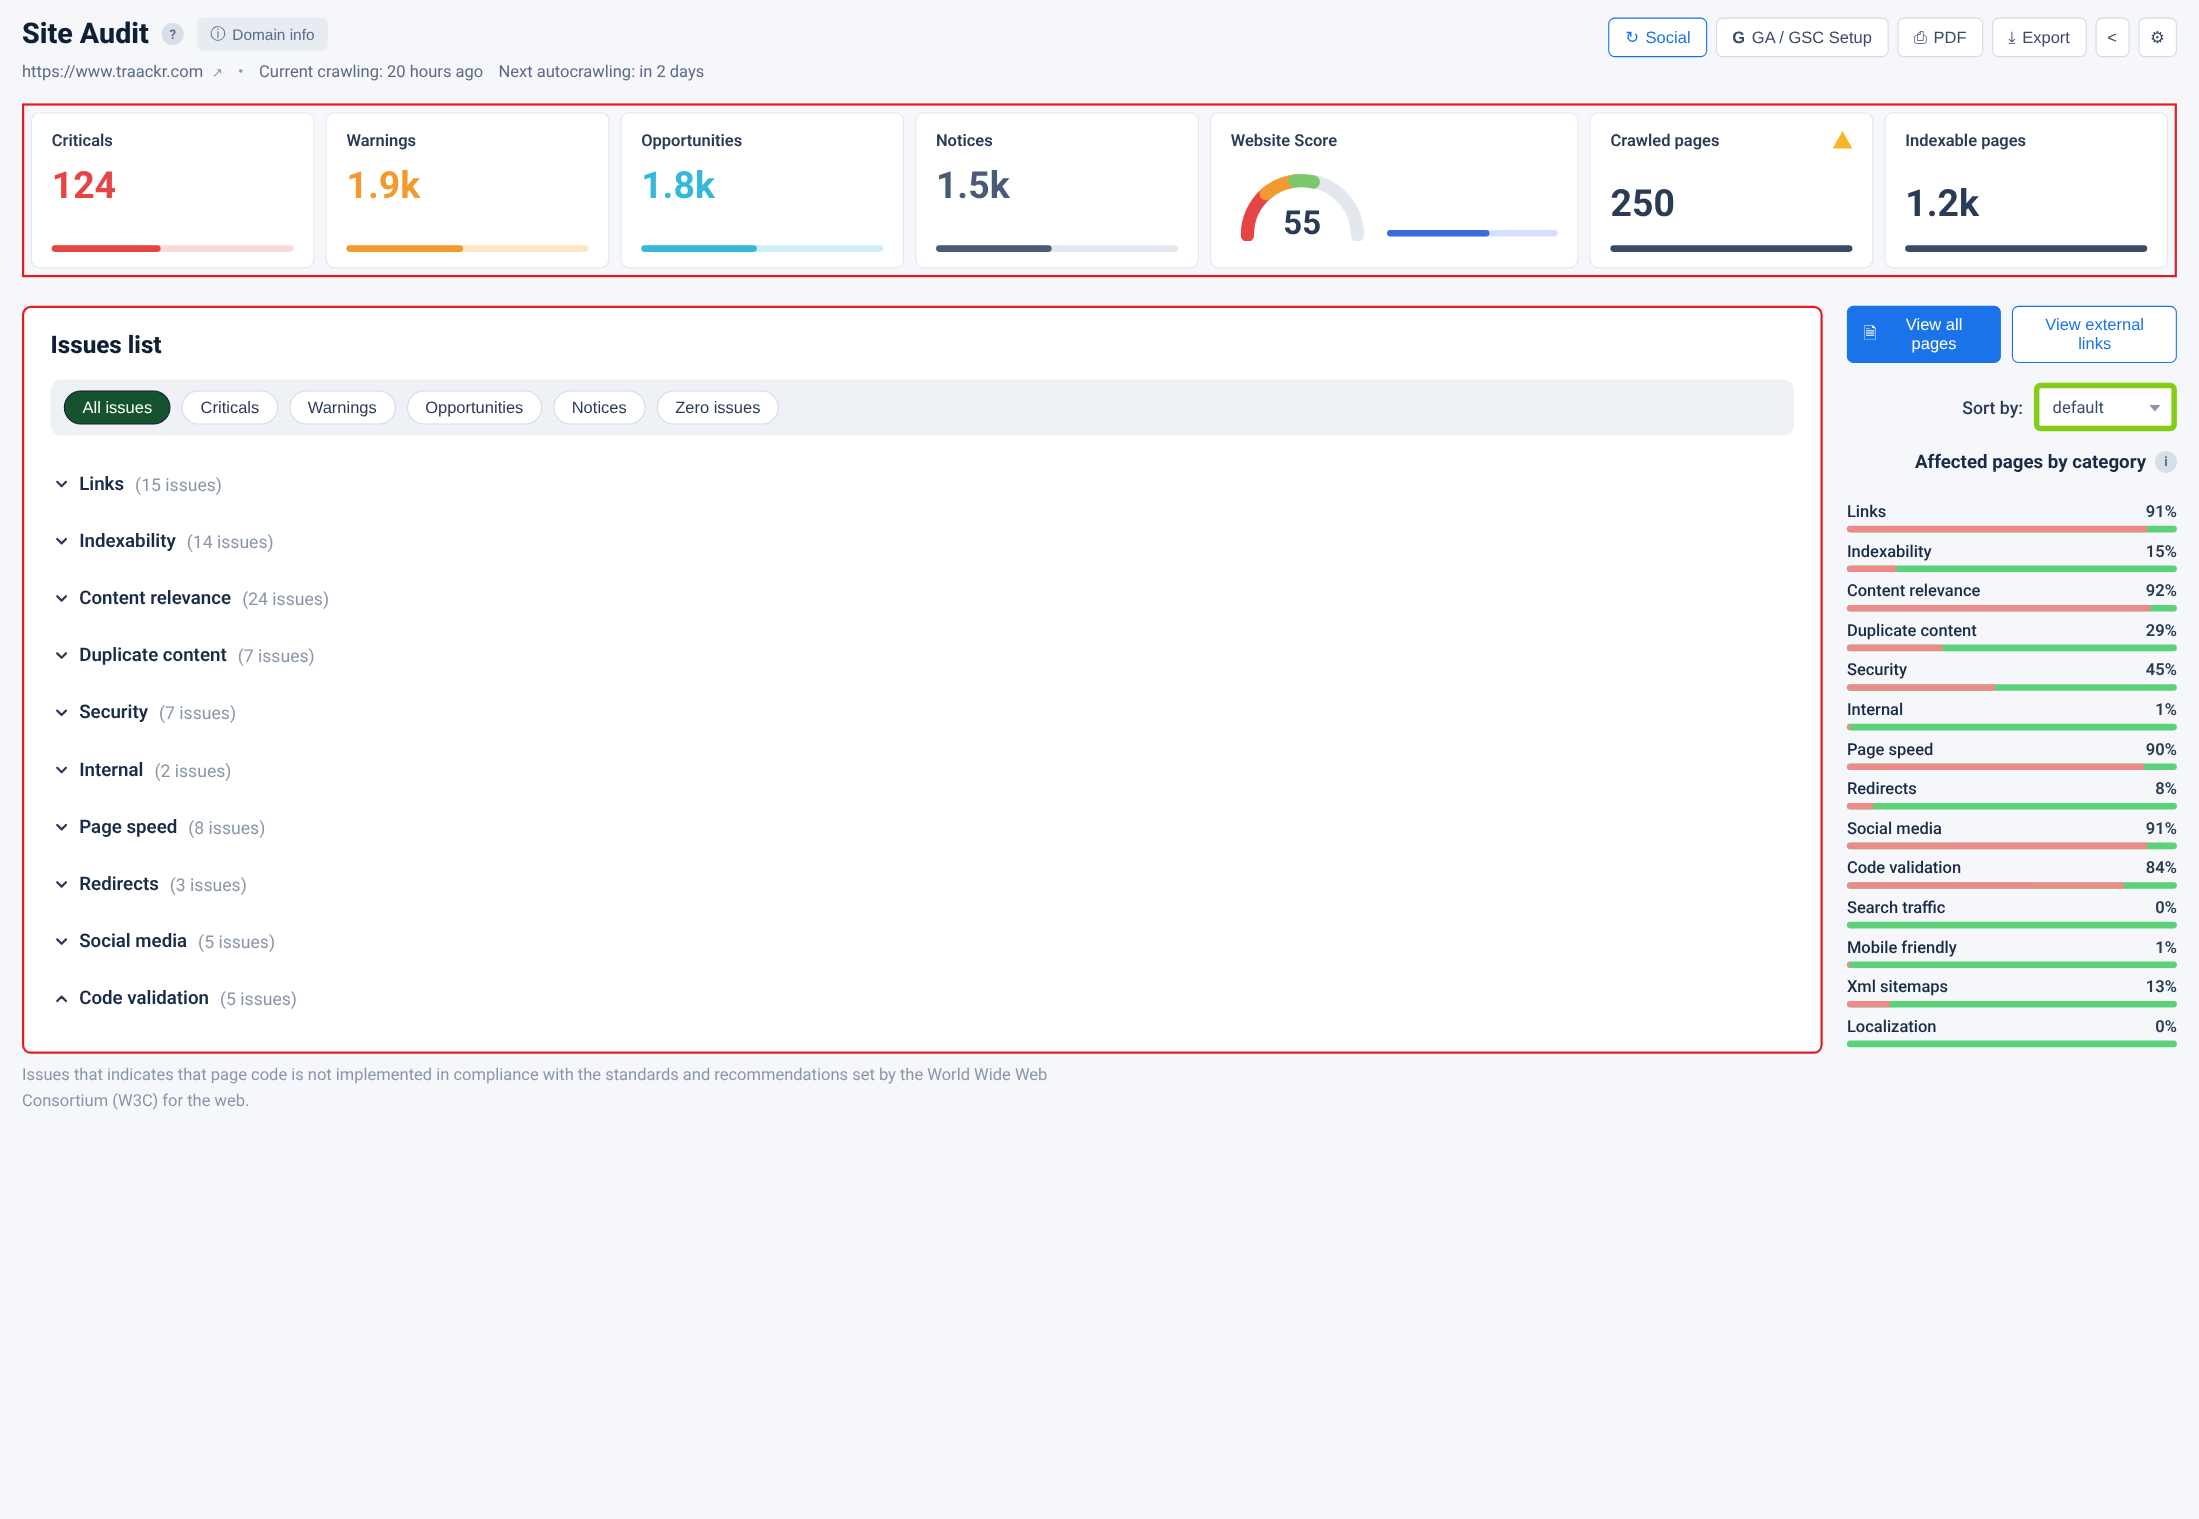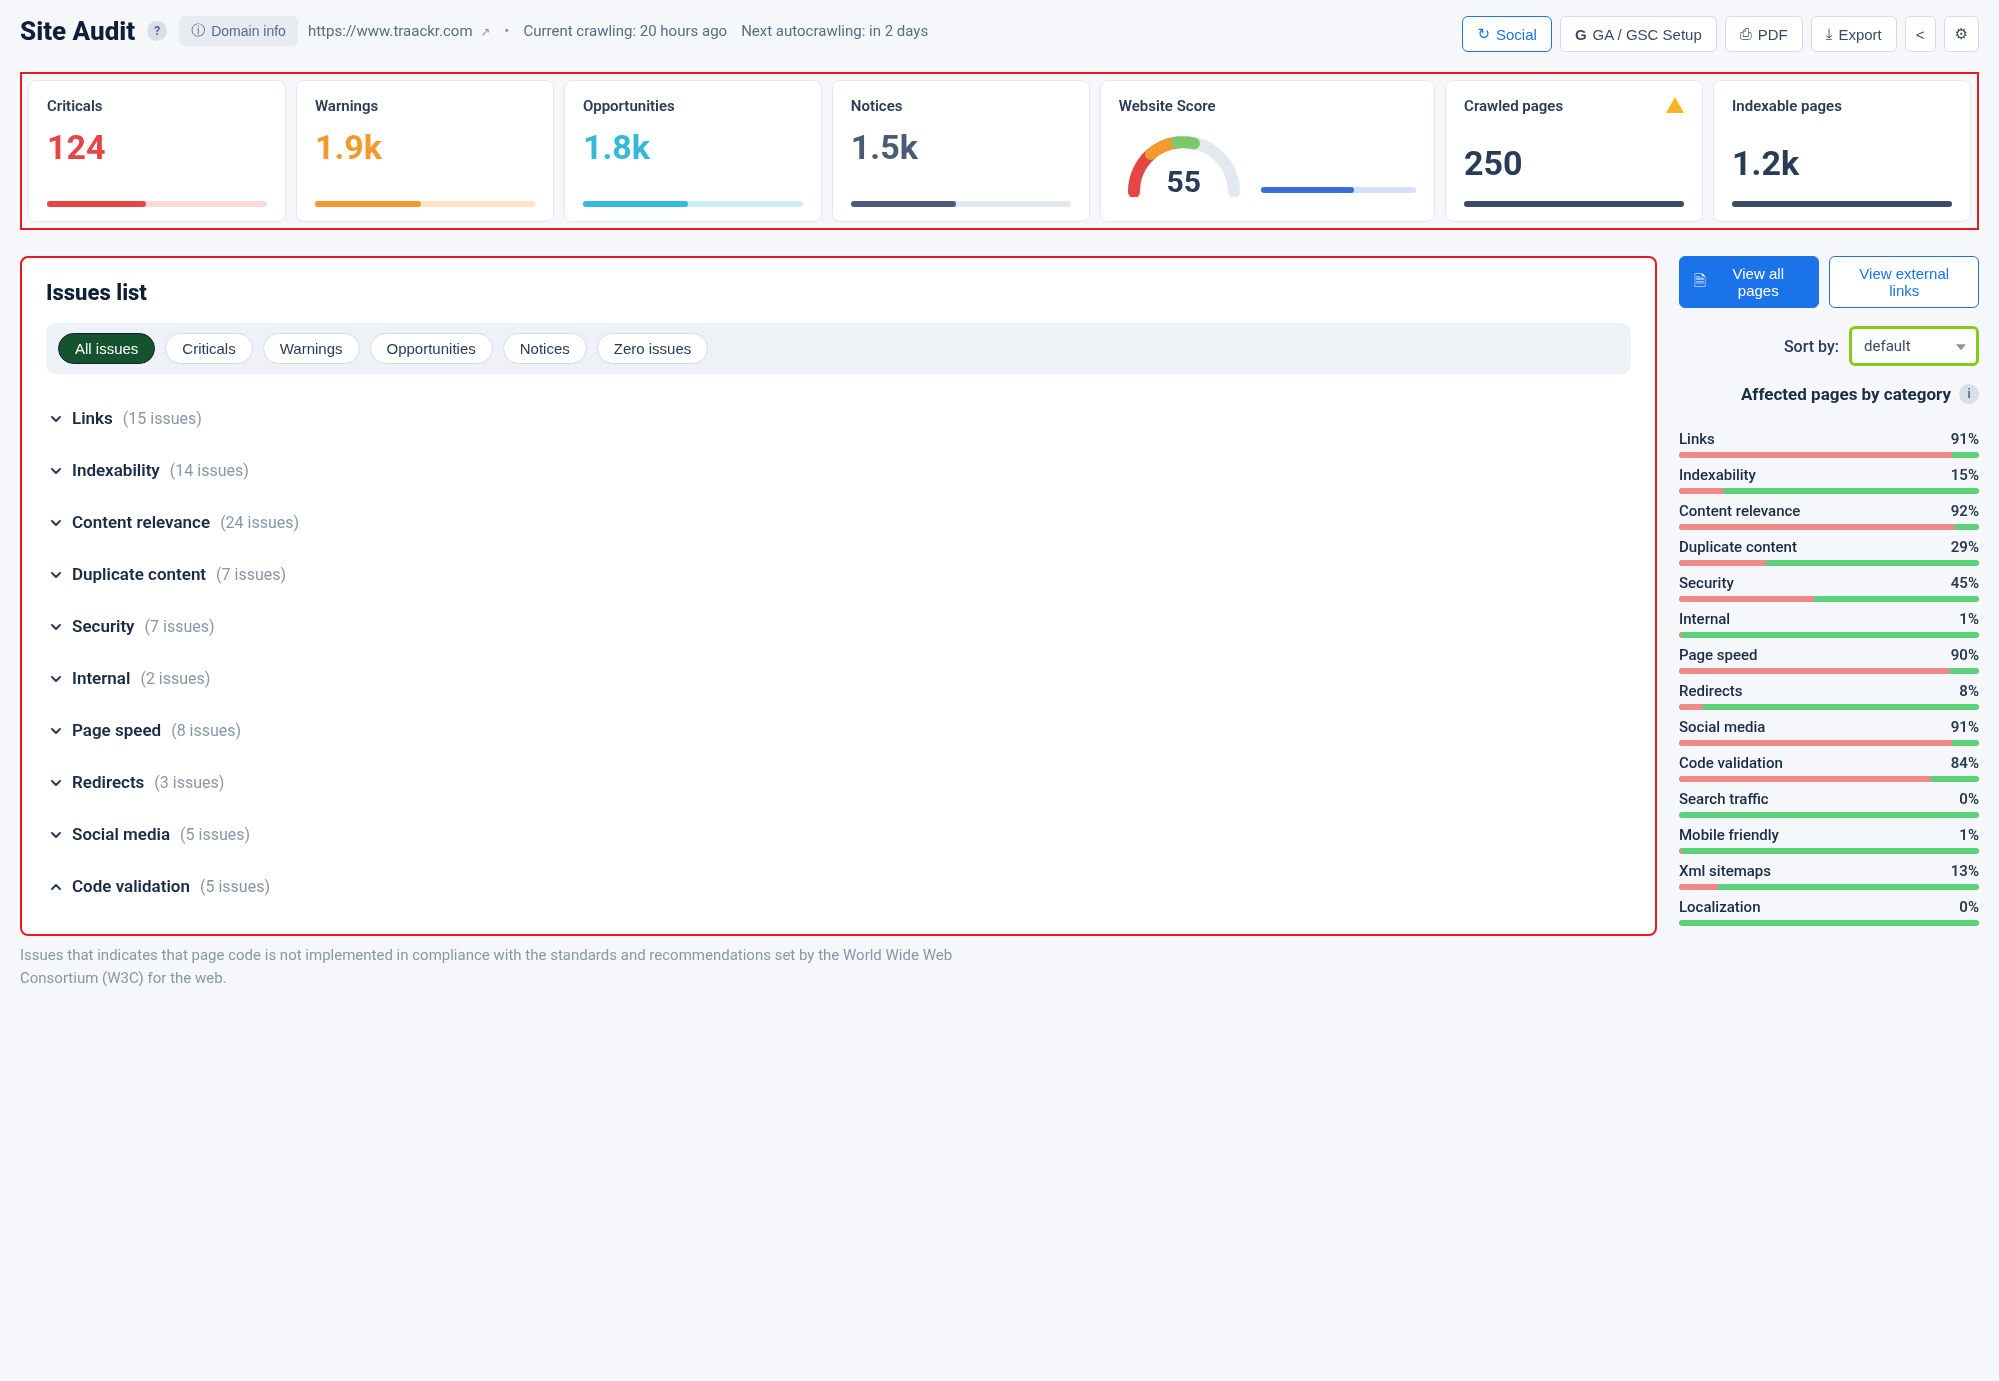--- a/index.html
+++ b/index.html
@@ -9,21 +9,21 @@
     color: #1a2b47;
     font-size: 14px;
     padding: 16px 20px;
   }
   .header {
     display: flex;
     justify-content: space-between;
     align-items: flex-start;
     margin-bottom: 20px;
   }
-  .header-left { display: flex; gap: 10px; }
+  .header-left { display: flex; flex-direction: column; gap: 10px; }
   .title-row { display: flex; align-items: center; gap: 12px; }
   .page-title { font-size: 26px; font-weight: 800; color: #0f1f38; }
   .help-icon {
     width: 20px; height: 20px; border-radius: 50%;
     background: #d9dfe8; color: #5a6b85;
     display: inline-flex; align-items: center; justify-content: center;
     font-size: 12px; font-weight: 700;
   }
   .domain-info-btn {
     display: inline-flex; align-items: center; gap: 6px;
@@ -122,21 +122,21 @@
   .cat-name { font-size: 17px; font-weight: 600; color: #1a2b47; }
   .cat-count { font-size: 16px; color: #8a96a8; font-weight: 400; }
   .footnote { color: #8a96a8; font-size: 15px; margin-top: 8px; line-height: 1.5; max-width: 960px; }
 
   
   .right-col { width: 300px; display: flex; flex-direction: column; gap: 18px; }
   .right-top-row { display: flex; gap: 10px; }
   .sortby-row { display: flex; align-items: center; justify-content: flex-end; gap: 10px; }
   .sortby-label { font-size: 16px; color: #2a3b55; font-weight: 500; }
   .select {
-    background: #fff; border: 3px solid #84cc16; border-radius: 6px;
+    background: #fff; border: 5px solid #84cc16; border-radius: 6px;
     padding: 8px 30px 8px 12px; font-size: 15px; color: #3a4b65; position: relative; cursor: pointer;
     min-width: 130px;
   }
   .select::after {
     content: ""; position: absolute; right: 10px; top: 50%; transform: translateY(-30%);
     width:0;height:0;border-left:5px solid transparent;border-right:5px solid transparent;border-top:6px solid #8a96a8;
   }
   .affected-header { display: flex; align-items: center; justify-content: flex-end; gap: 8px; }
   .affected-title { font-size: 17px; font-weight: 700; color: #1a2b47; }
   .affected-list { display: flex; flex-direction: column; gap: 8px; margin-top: 8px; }

